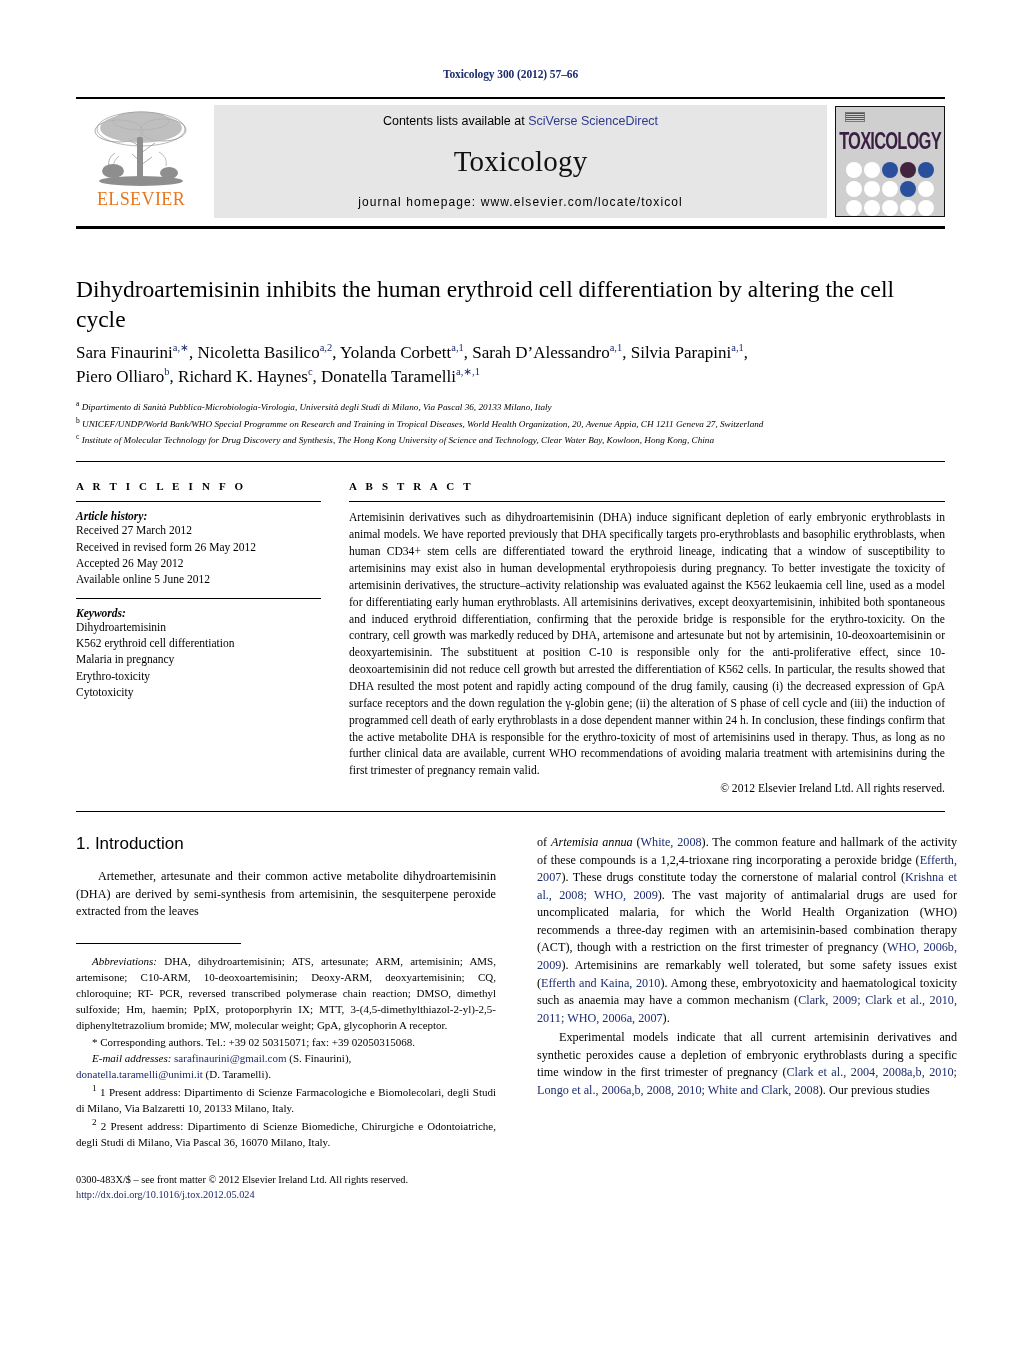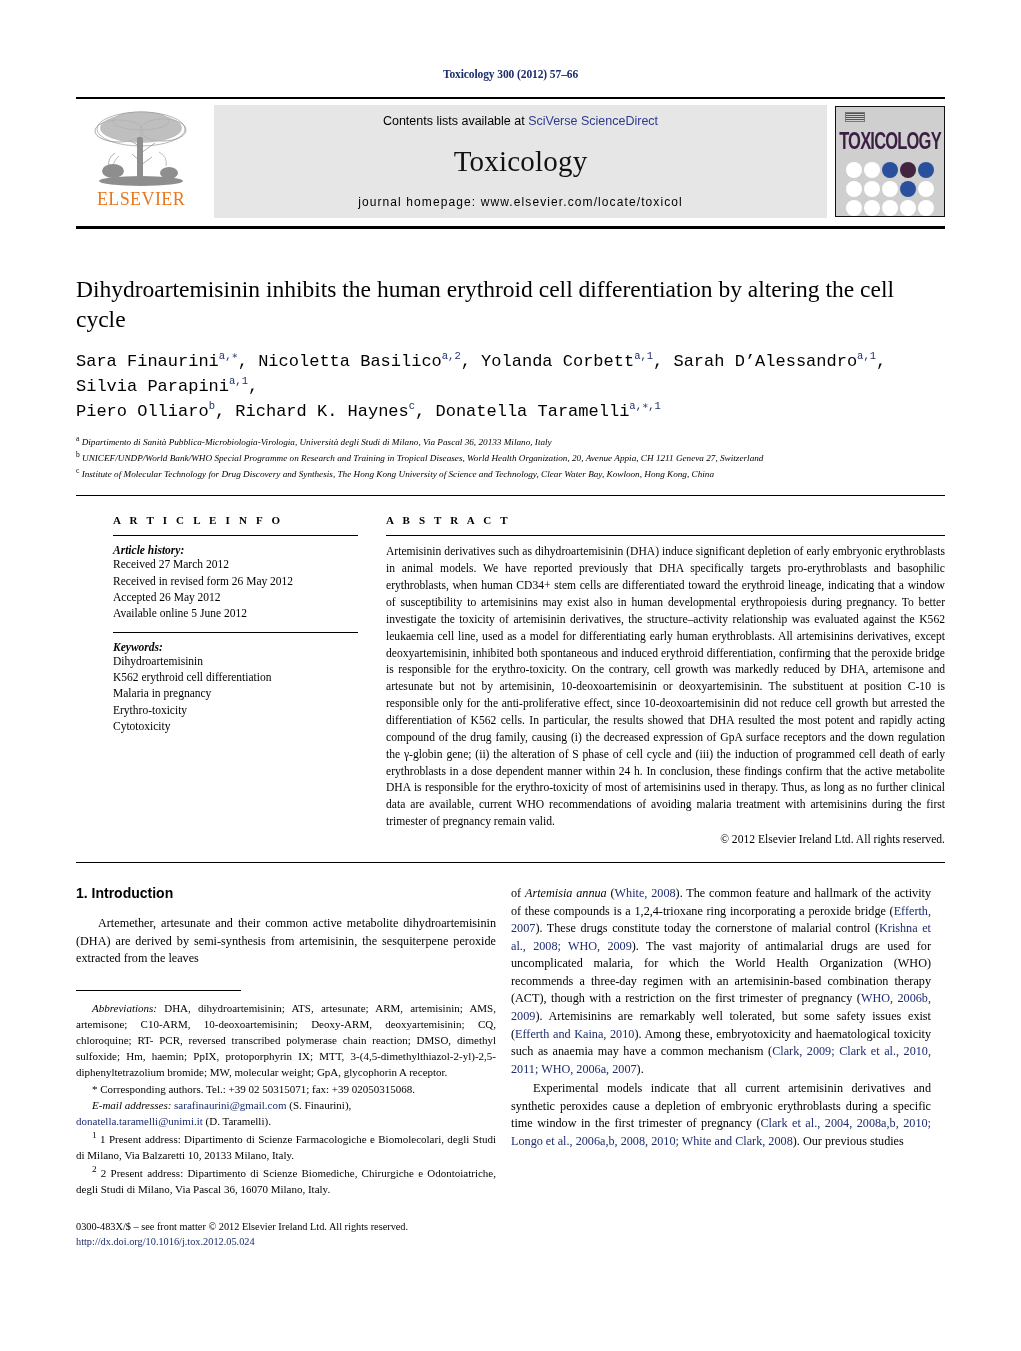--- a/index.html
+++ b/index.html
@@ -136,42 +136,41 @@
 
   
   .title {
     font-family: "Liberation Serif", serif;
     font-size: 23.5px;
     line-height: 1.28;
     margin-top: 45px;
     color: #000;
   }
   .authors {
-    font-family: Liberation Mono, monospace;
+    font-family: Liberation Serif, serif;
     font-size: 17px;
     line-height: 1.42;
-    margin-top: 15px;
+    margin-top: 7px;
   }
   .authors sup { font-size: 10.5px; color:#1c2c6e; }
   .affiliations {
     margin-top: 9px;
     font-family: "Liberation Serif", serif;
     font-size: 9.2px;
     font-style: italic;
     line-height: 1.55;
   }
   .affiliations sup { font-style: normal; font-size: 7.5px; }
 
   .rule-thin { border-top: 1.2px solid #000; margin-top: 14px; }
 
   
   .info-abstract {
     display: flex;
     margin-top: 18px;
-    margin-left: 37px;
   }
   .col-info { width: 245px; flex: 0 0 245px; }
   .col-abstract { flex: 1 1 auto; margin-left: 28px; }
 
   .sec-head {
     font-family: "Liberation Serif", serif;
     font-weight: bold;
     font-size: 11px;
     letter-spacing: 3.2px;
   }
@@ -196,26 +195,26 @@
     margin-top: 2px;
   }
   .rule-abs-end { border-top: 1.2px solid #000; margin-top: 16px; }
 
   
   .body-cols {
     display: flex;
     margin-top: 22px;
   }
   .bcol { width: 420px; flex: 0 0 420px; }
-  .bcol.right { margin-left: 15px; }
+  .bcol.right { margin-left: 41px; }
 
   .sect-title {
     font-family: "Liberation Sans", sans-serif;
-    font-weight: bold;
-    font-size: 14px;
+    font-weight: normal;
+    font-size: 17px;
     margin-bottom: 14px;
   }
   .para {
     font-size: 12.2px;
     line-height: 1.44;
     text-align: justify;
     text-indent: 22px;
     margin: 0 0 2px 0;
   }
   .para.noindent { text-indent: 0; }

